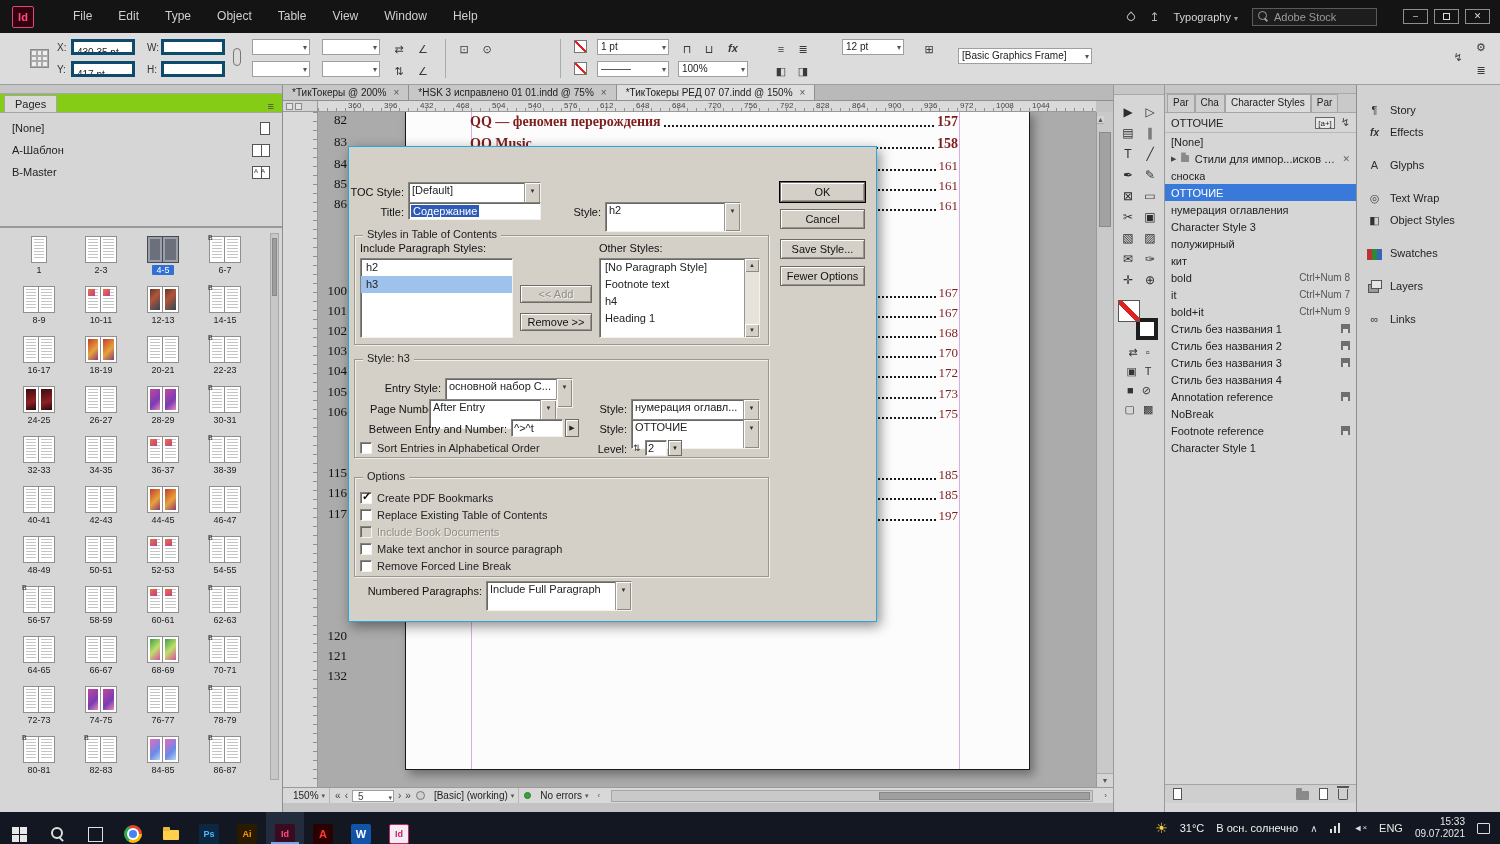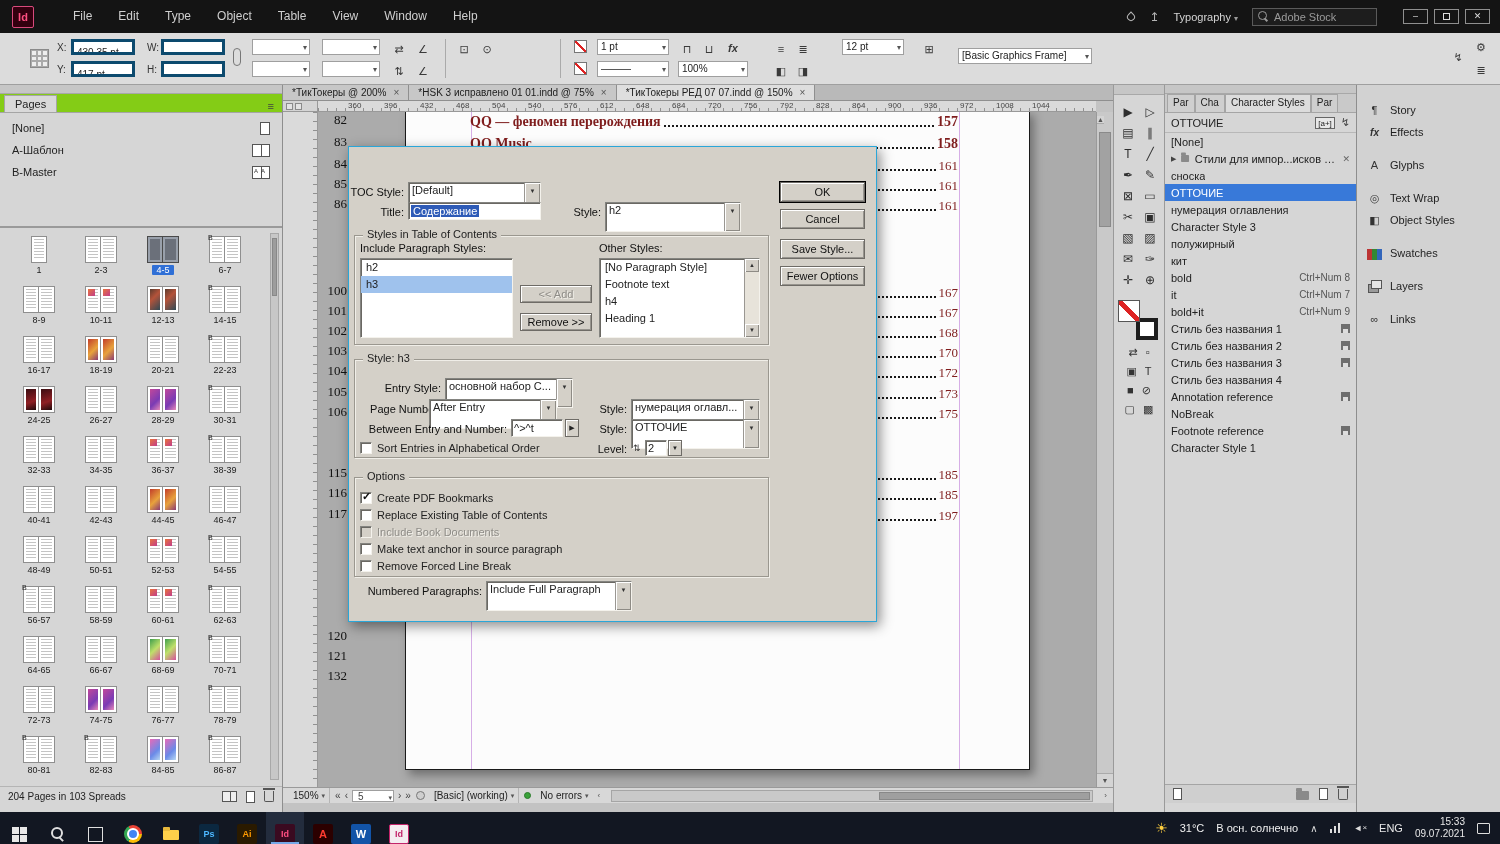--- a/index.html
+++ b/index.html
@@ -661,28 +661,20 @@
               <div class="pg"></div>
               <div class="pg"></div>
               <span class="badge">B</span>
             </div>
             <div class="clabel">86-87</div>
           </div>
         </div>
       <div class="pscroll">
           <span class="pthumb"></span>
         </div>
-      <div class="p-footer">
-        <span>204 Pages in 103 Spreads</span>
-        <span class="pf-icons">
-          <span class="i-spread"></span>
-          <span class="i-page"></span>
-          <span class="i-trash"></span>
-        </span>
-      </div>
     </div>
 
     <div class="doc">
       <div class="dtabs" id="dtabs">
           <div class="dtab">
             <span class="dtab-label">*ТикТокеры @ 200%</span>
             <span class="dtab-close">×</span>
           </div>
           <div class="dtab">
             <span class="dtab-label">*HSK 3 исправлено 01 01.indd @ 75%</span>

